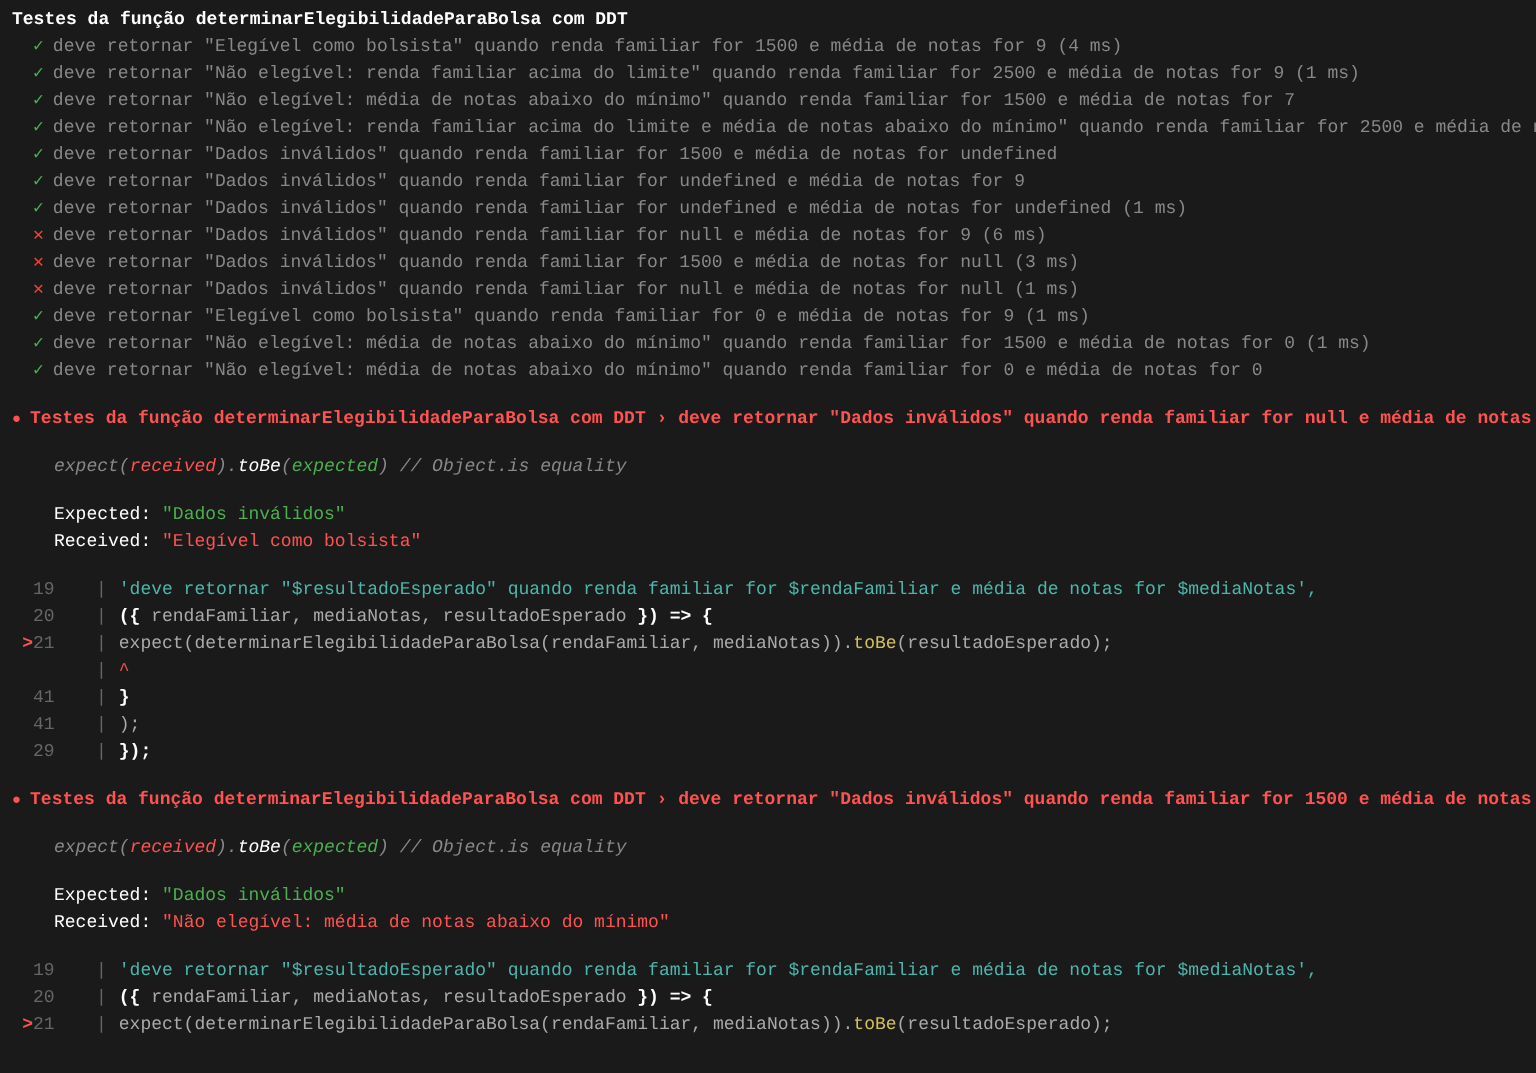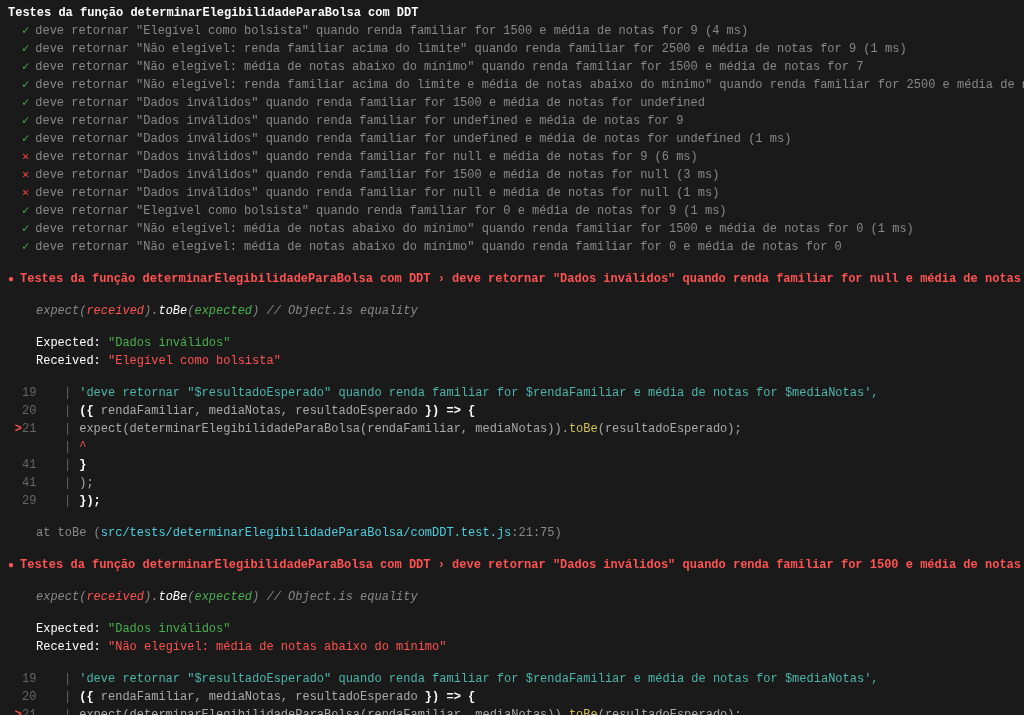--- a/index.html
+++ b/index.html
@@ -156,21 +156,20 @@
         <span class="pipe">|</span>
         <span class="code-text">  );</span>
       </div>
       <div class="code-line">
         <span class="gutter-marker"></span>
         <span class="line-num">29</span>
         <span class="pipe">|</span>
         <span class="code-text"><span class="white">});</span></span>
       </div>
     </div>
-    <div class="at-line">at toBe (<span class="cyan">src/tests/determinarElegibilidadeParaBolsa/comDDT.test.js</span>:21:75)</div>
     <div class="failure-title">
       <span class="bullet-icon">●</span>
       <span>Testes da função determinarElegibilidadeParaBolsa com DDT › deve retornar "Dados inválidos" quando renda familiar for 1500 e média de notas for null</span>
     </div>
     <div class="expect-line"><span>expect(</span><span class="red">received</span><span>).</span><span class="white">toBe</span><span>(</span><span class="green">expected</span><span>) </span><span>// Object.is equality</span></div>
     <div class="spacer"></div>
     <div class="exprec"><span class="label">Expected: </span><span class="green">"Dados inválidos"</span></div>
     <div class="exprec"><span class="label">Received: </span><span class="red">"Não elegível: média de notas abaixo do mínimo"</span></div>
     <div class="code-block">
       <div class="code-line">

